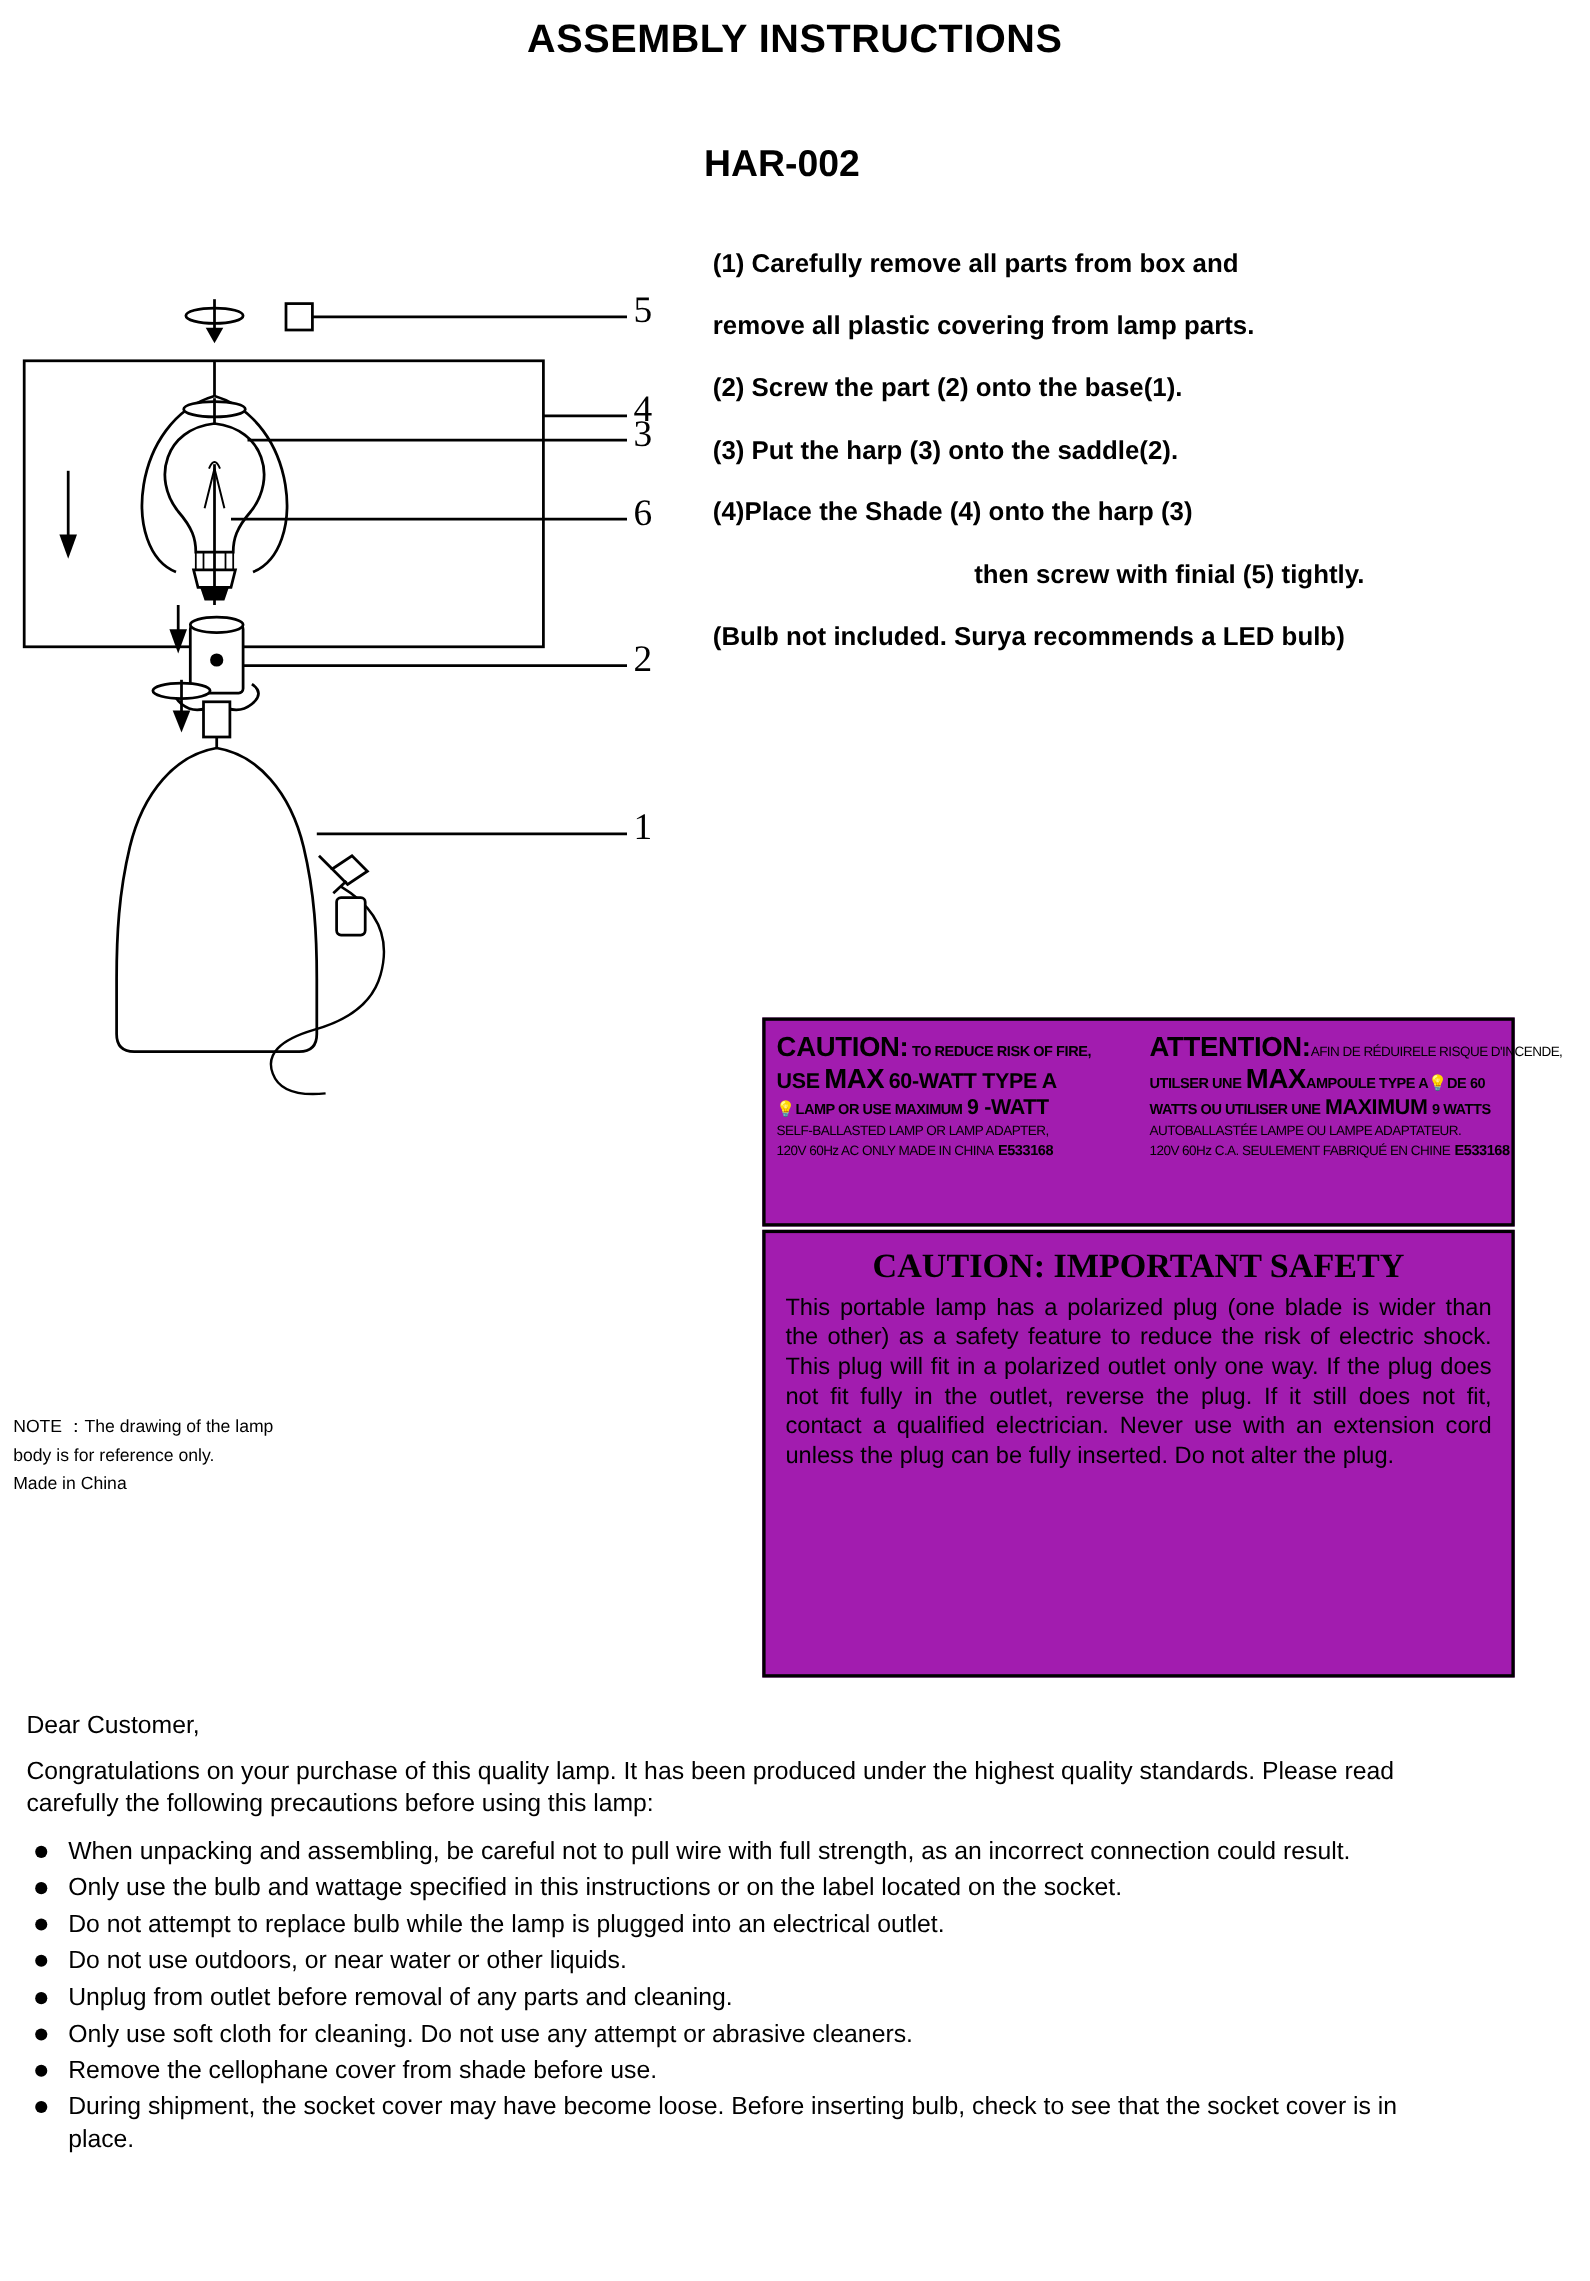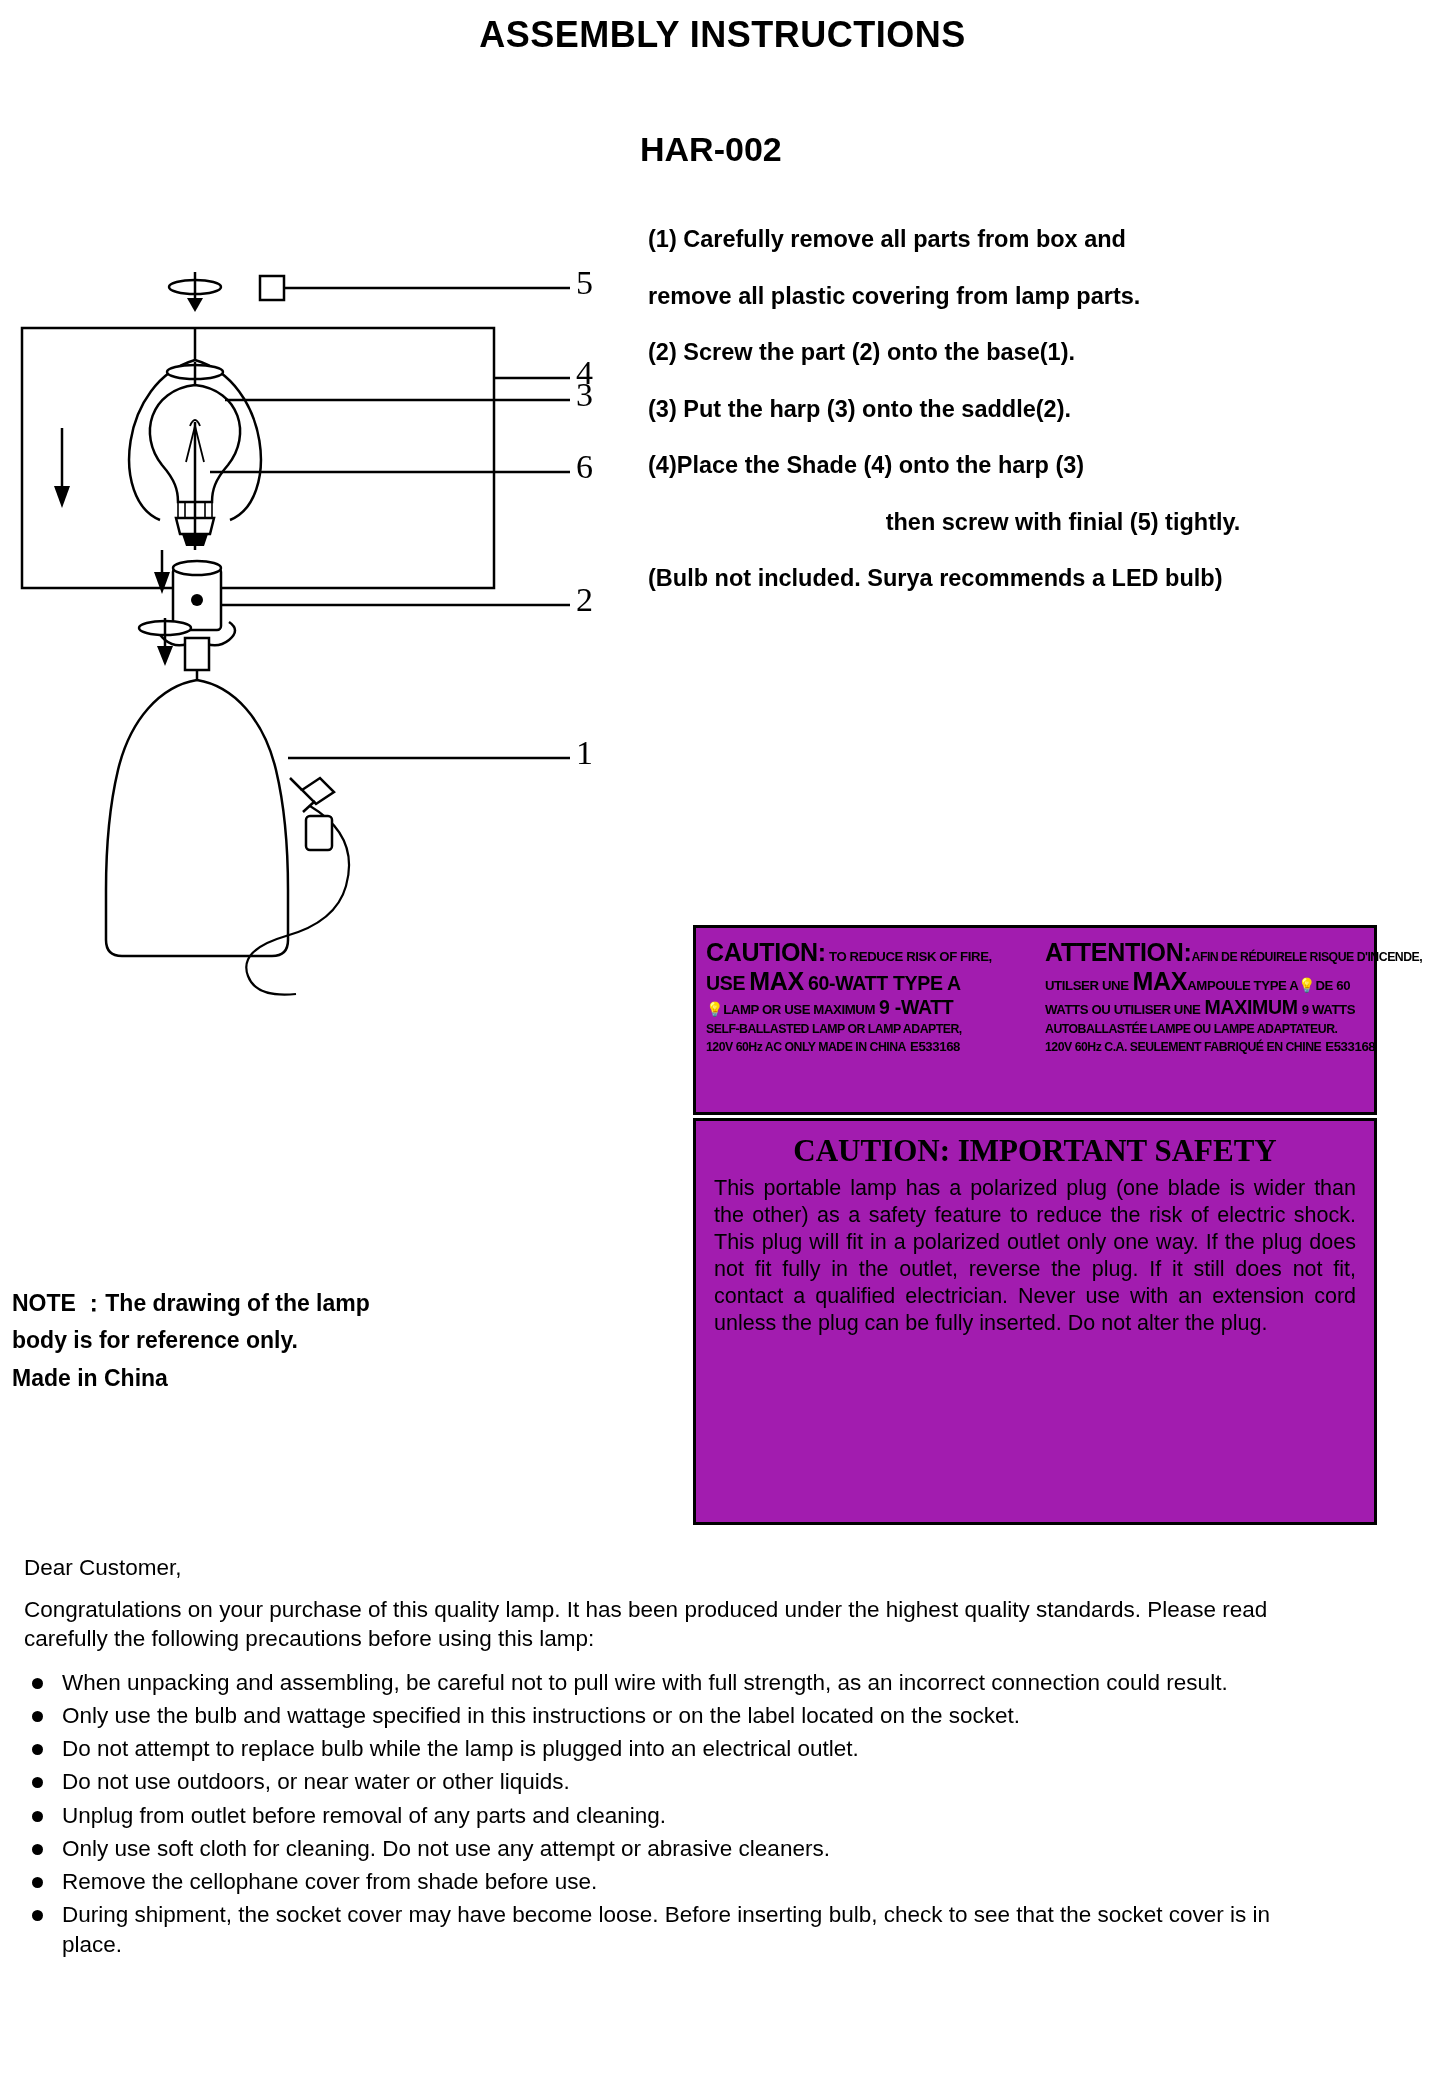--- a/index.html
+++ b/index.html
@@ -68,22 +68,22 @@
     height: 840px;
   }
   .drawing svg { display: block; }
 
   
   .note {
     position: absolute;
     top: 1285px;
     left: 12px;
     width: 520px;
-    font-size: 23px;
-    font-weight: bold;
+    font-size: 16px;
+    font-weight: normal;
     line-height: 1.62;
   }
 
   
   .caution-label {
     position: absolute;
     top: 925px;
     left: 693px;
     width: 684px;
     height: 190px;
@@ -116,21 +116,21 @@
     font-size: 19.5px;
     font-weight: bold;
   }
   .cl-small {
     font-size: 13.2px;
     font-weight: bold;
     letter-spacing: -0.4px;
   }
   .cl-xs {
     font-size: 12.3px;
-    font-weight: bold;
+    font-weight: normal;
     letter-spacing: -0.5px;
   }
   .bulb-glyph {
     font-size: 14px;
   }
 
   
   .safety-box {
     position: absolute;
     top: 1118px;

